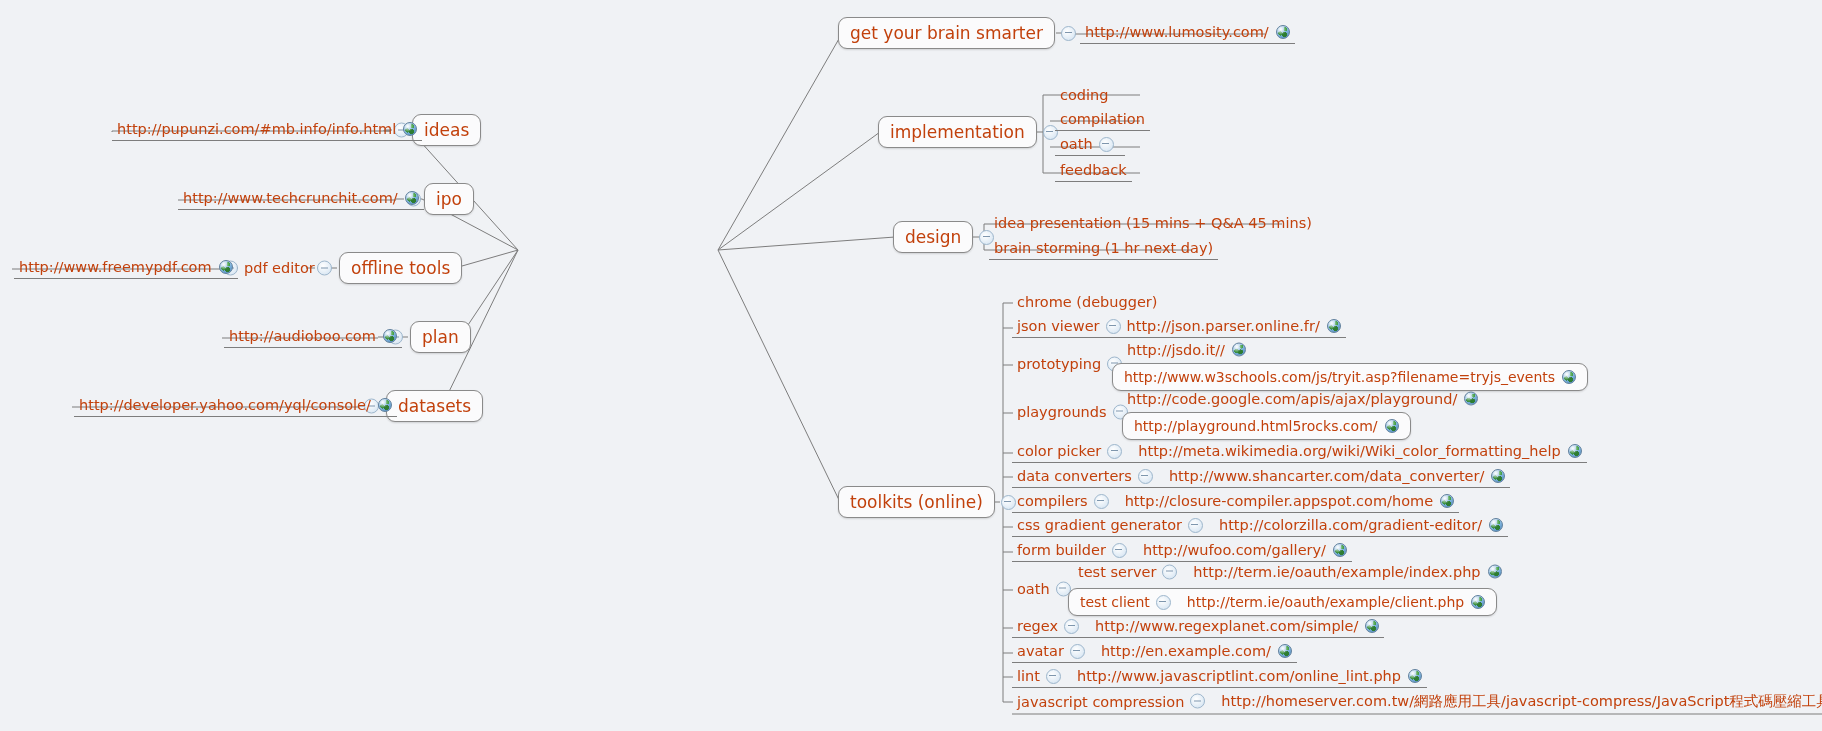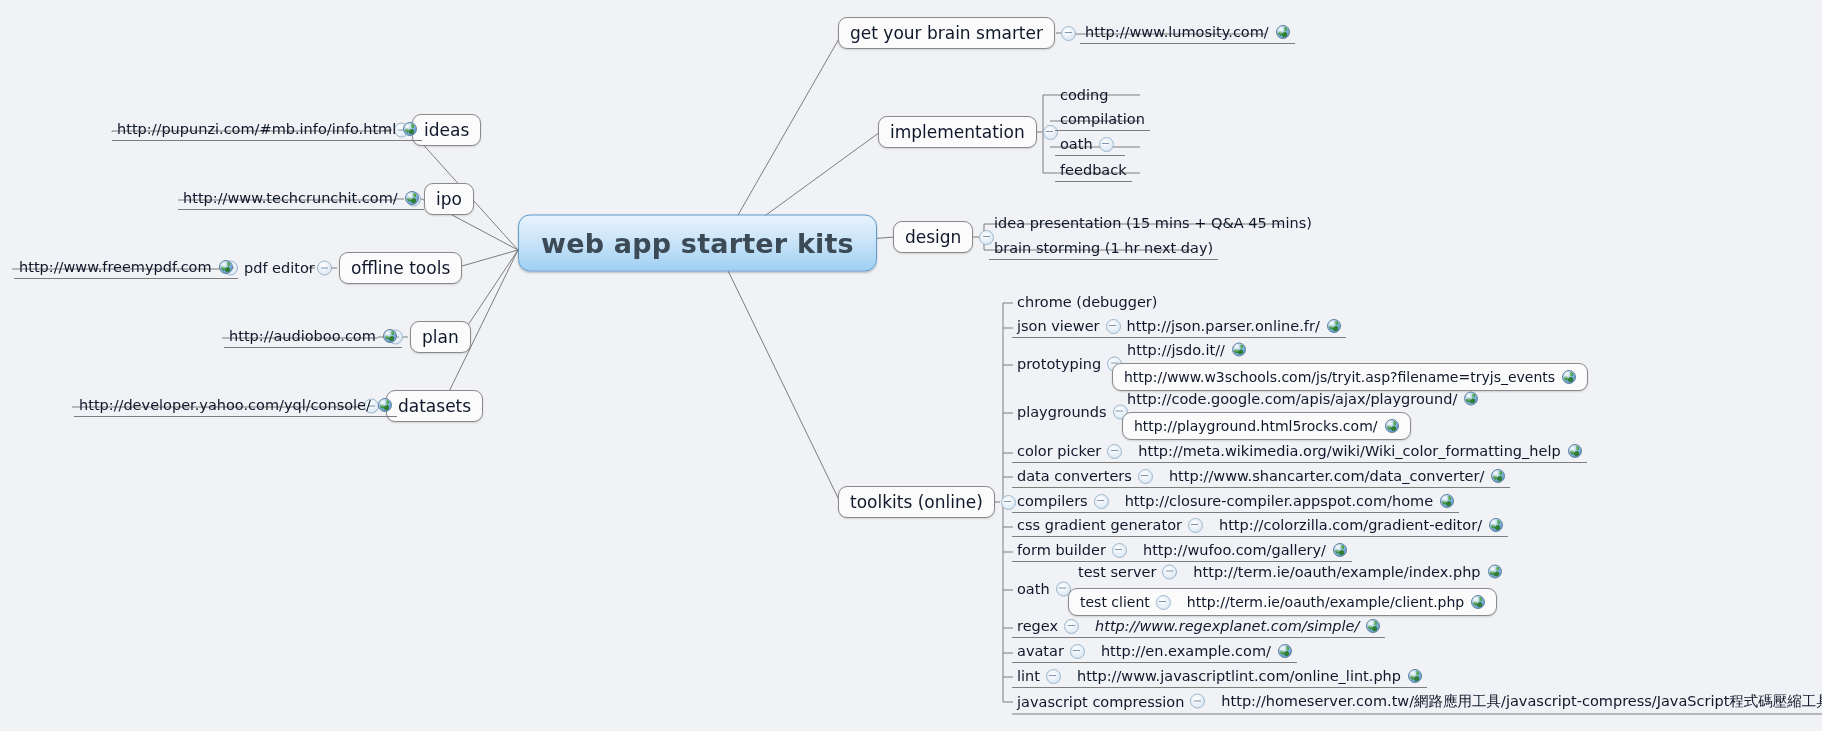--- a/index.html
+++ b/index.html
@@ -19,21 +19,21 @@
     width: 1822px; height: 731px;
     pointer-events: none;
   }
 
   
   .node {
     position: absolute;
     white-space: nowrap;
     display: flex;
     align-items: center;
-    color: #0f172a;
+    color: #c2410c;
   }
   .lbl { white-space: nowrap; }
 
   
   .root {
     border: 1px solid #5b9bd0;
     border-radius: 12px;
     background: linear-gradient(to bottom, #e8f3fd 0%, #cbe5f8 45%, #9fd0f3 100%);
     box-shadow: 0 1px 2px rgba(0,0,0,.22);
     padding: 12px 22px;
@@ -170,23 +170,20 @@
       <path d="M1003 527 L1013 527"></path>
       <path d="M1003 552 L1013 552"></path>
       <path d="M1003 590 L1013 590"></path>
       <path d="M1003 628 L1013 628"></path>
       <path d="M1003 653 L1013 653"></path>
       <path d="M1003 677 L1013 677"></path>
       <path d="M1003 702 L1013 702"></path>
     </g>
   </svg>
 
-  <div class="node root" style="left:518px; top:243px; transform:translateY(-50%);">
-    <span class="lbl">web app starter kits</span>
-  </div>
 
   <div class="node" style="left:838px; top:33px; transform:translateY(-50%);">
     <span class="boxed mid">get your brain smarter</span>
     <span class="handle"></span>
   </div>
   <div class="node plain" style="left:1080px; top:33px; transform:translateY(-50%); border-bottom:1px solid #7d7d7d;">
     <span class="lbl">http://www.lumosity.com/</span>
     <span class="globe"></span>
   </div>
 
@@ -377,21 +374,21 @@
       <span class="lbl">test client</span>
       <span class="handle"></span>
       <span class="lbl" style="margin-left:10px;">http://term.ie/oauth/example/client.php</span>
       <span class="globe"></span>
     </span>
   </div>
 
   <div class="node plain row" style="left:1012px; top:627px; transform:translateY(-50%); border-bottom:1px solid #7d7d7d;">
     <span class="lbl">regex</span>
     <span class="handle"></span>
-    <span class="lbl" style="margin-left:10px;font-style:italic;">http://www.regexplanet.com/simple/</span>
+    <span class="lbl" style="margin-left:10px;">http://www.regexplanet.com/simple/</span>
     <span class="globe"></span>
   </div>
 
   <div class="node plain row" style="left:1012px; top:652px; transform:translateY(-50%); border-bottom:1px solid #7d7d7d;">
     <span class="lbl">avatar</span>
     <span class="handle"></span>
     <span class="lbl" style="margin-left:10px;">http://en.example.com/</span>
     <span class="globe"></span>
   </div>
 

